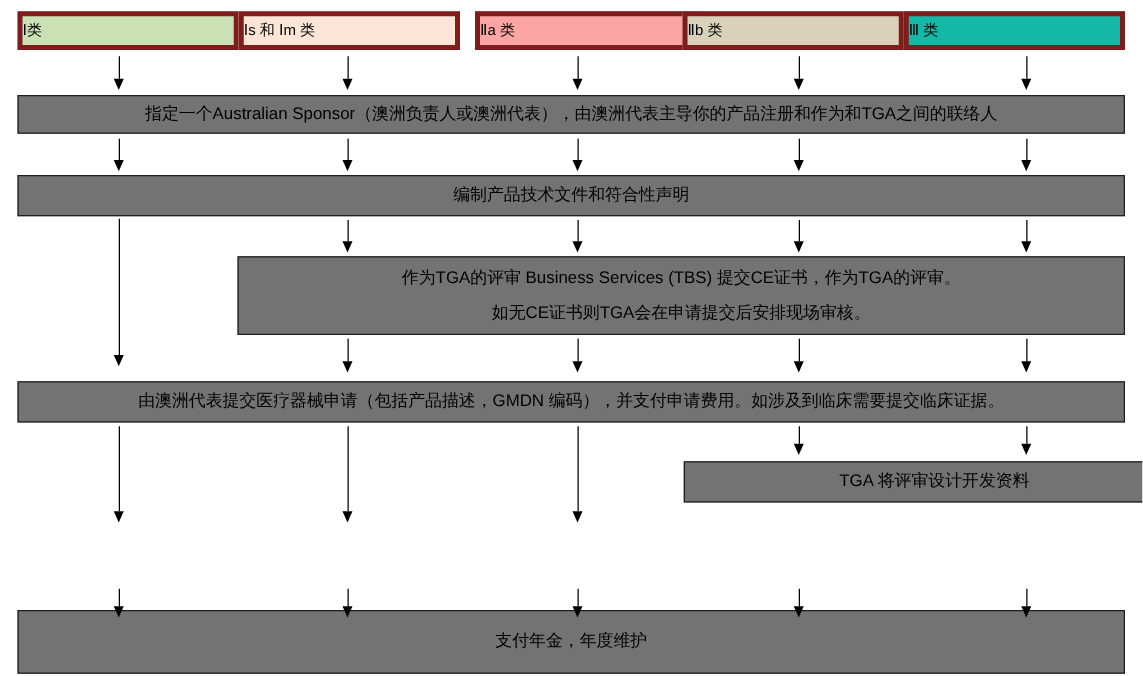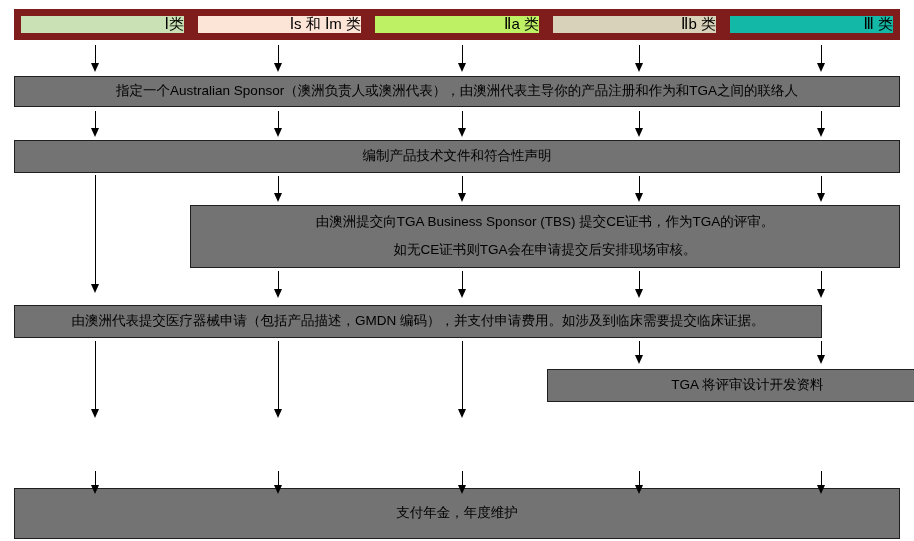--- a/index.html
+++ b/index.html
@@ -8,23 +8,23 @@
     width:914px;height:541px;
     background:#ffffff;
     font-family:"Liberation Sans","DejaVu Sans",sans-serif;
     color:#000;
     overflow:hidden;
   }
   .cbox{
     position:absolute;
     top:9px;height:31px;
     box-sizing:border-box;
-    border:7px solid #7f1d1d;
-    display:flex;align-items:center;justify-content:flex-end;
-    font-size:15px;
+    border:4px solid #7f1d1d;
+    display:flex;align-items:center;justify-content:flex-start;
+    font-size:12px;
     white-space:nowrap;
   }
   .pbox{
     position:absolute;
     box-sizing:border-box;
     background:#737373;
     border:1.5px solid #1f1f1f;
     display:flex;flex-direction:column;align-items:center;justify-content:center;
     font-size:13.5px;
     line-height:1.25;
@@ -50,44 +50,44 @@
 <body>
 
 <div class="flow" id="flow">
 
   <div class="cbox" style="left: 14px; width: 177px; background: rgb(201, 225, 180);">
     <span>Ⅰ类</span>
   </div>
   <div class="cbox" style="left: 191px; width: 177px; background: rgb(252, 228, 214);">
     <span>Ⅰs 和 Ⅰm 类</span>
   </div>
-  <div class="cbox" style="left: 368px; width: 178px; background: #bef264;">
+  <div class="cbox" style="left: 380px; width: 178px; background: #fca5a5;">
     <span>Ⅱa 类</span>
   </div>
   <div class="cbox" style="left: 546px; width: 177px; background: rgb(217, 210, 187);">
     <span>Ⅱb 类</span>
   </div>
   <div class="cbox" style="left: 723px; width: 177px; background: #14b8a6;">
     <span>Ⅲ 类</span>
   </div>
 
   <div class="pbox" style="left:14px;top:76px;width:886px;height:31px;">
     <span>指定一个Australian Sponsor（澳洲负责人或澳洲代表），由澳洲代表主导你的产品注册和作为和TGA之间的联络人</span>
   </div>
 
   <div class="pbox" style="left:14px;top:140px;width:886px;height:33px;">
     <span>编制产品技术文件和符合性声明</span>
   </div>
 
   <div class="pbox two-line" style="left:190px;top:205px;width:710px;height:63px;">
-    <span>由澳洲提交向TGA Business Sponsor (TBS) 提交CE证书，作为TGA的评审。</span>
+    <span>作为TGA的评审 Business Services (TBS) 提交CE证书，作为TGA的评审。</span>
     <span>如无CE证书则TGA会在申请提交后安排现场审核。</span>
   </div>
 
-  <div class="pbox" style="left:14px;top:305px;width:808px;height:33px;">
+  <div class="pbox" style="left:14px;top:305px;width:886px;height:33px;">
     <span>由澳洲代表提交医疗器械申请（包括产品描述，GMDN 编码），并支付申请费用。如涉及到临床需要提交临床证据。</span>
   </div>
 
   <div class="pbox" style="left:547px;top:369px;width:401px;height:33px;">
     <span>TGA 将评审设计开发资料</span>
   </div>
 
 
   <div class="pbox" style="left:14px;top:488px;width:886px;height:51px;">
     <span>支付年金，年度维护</span>

